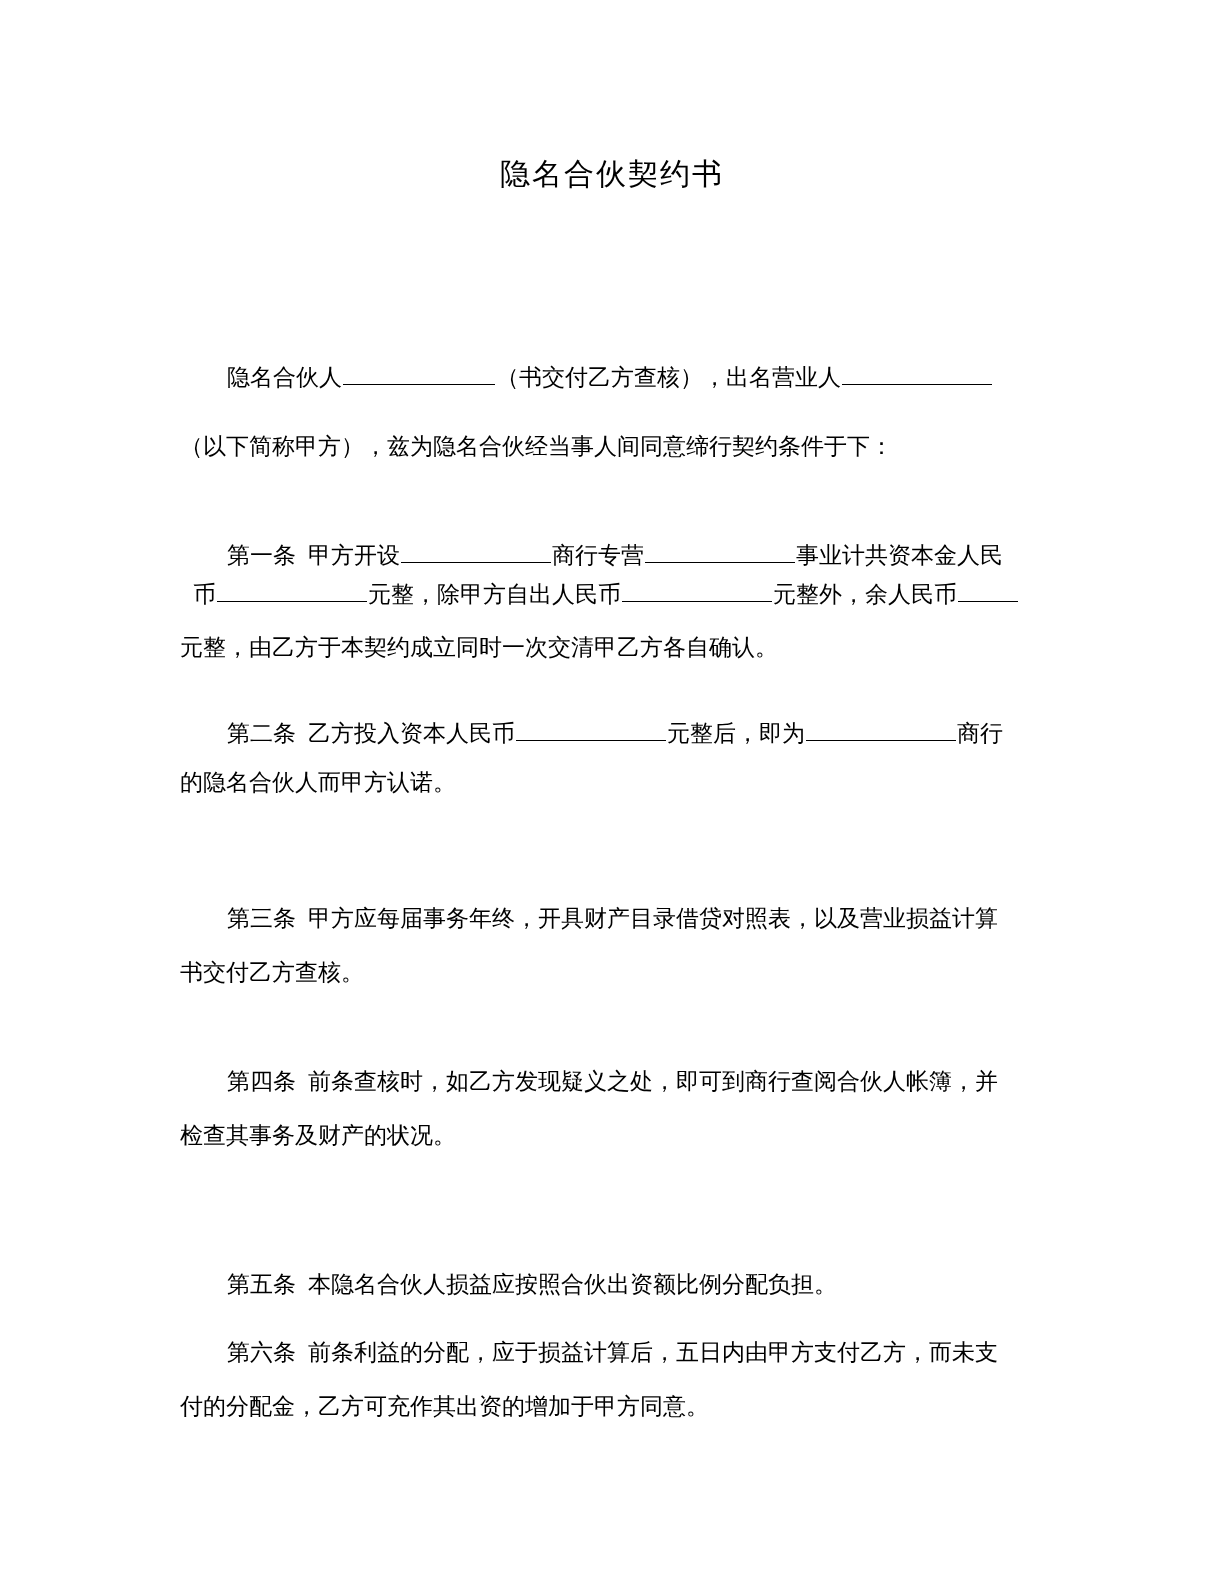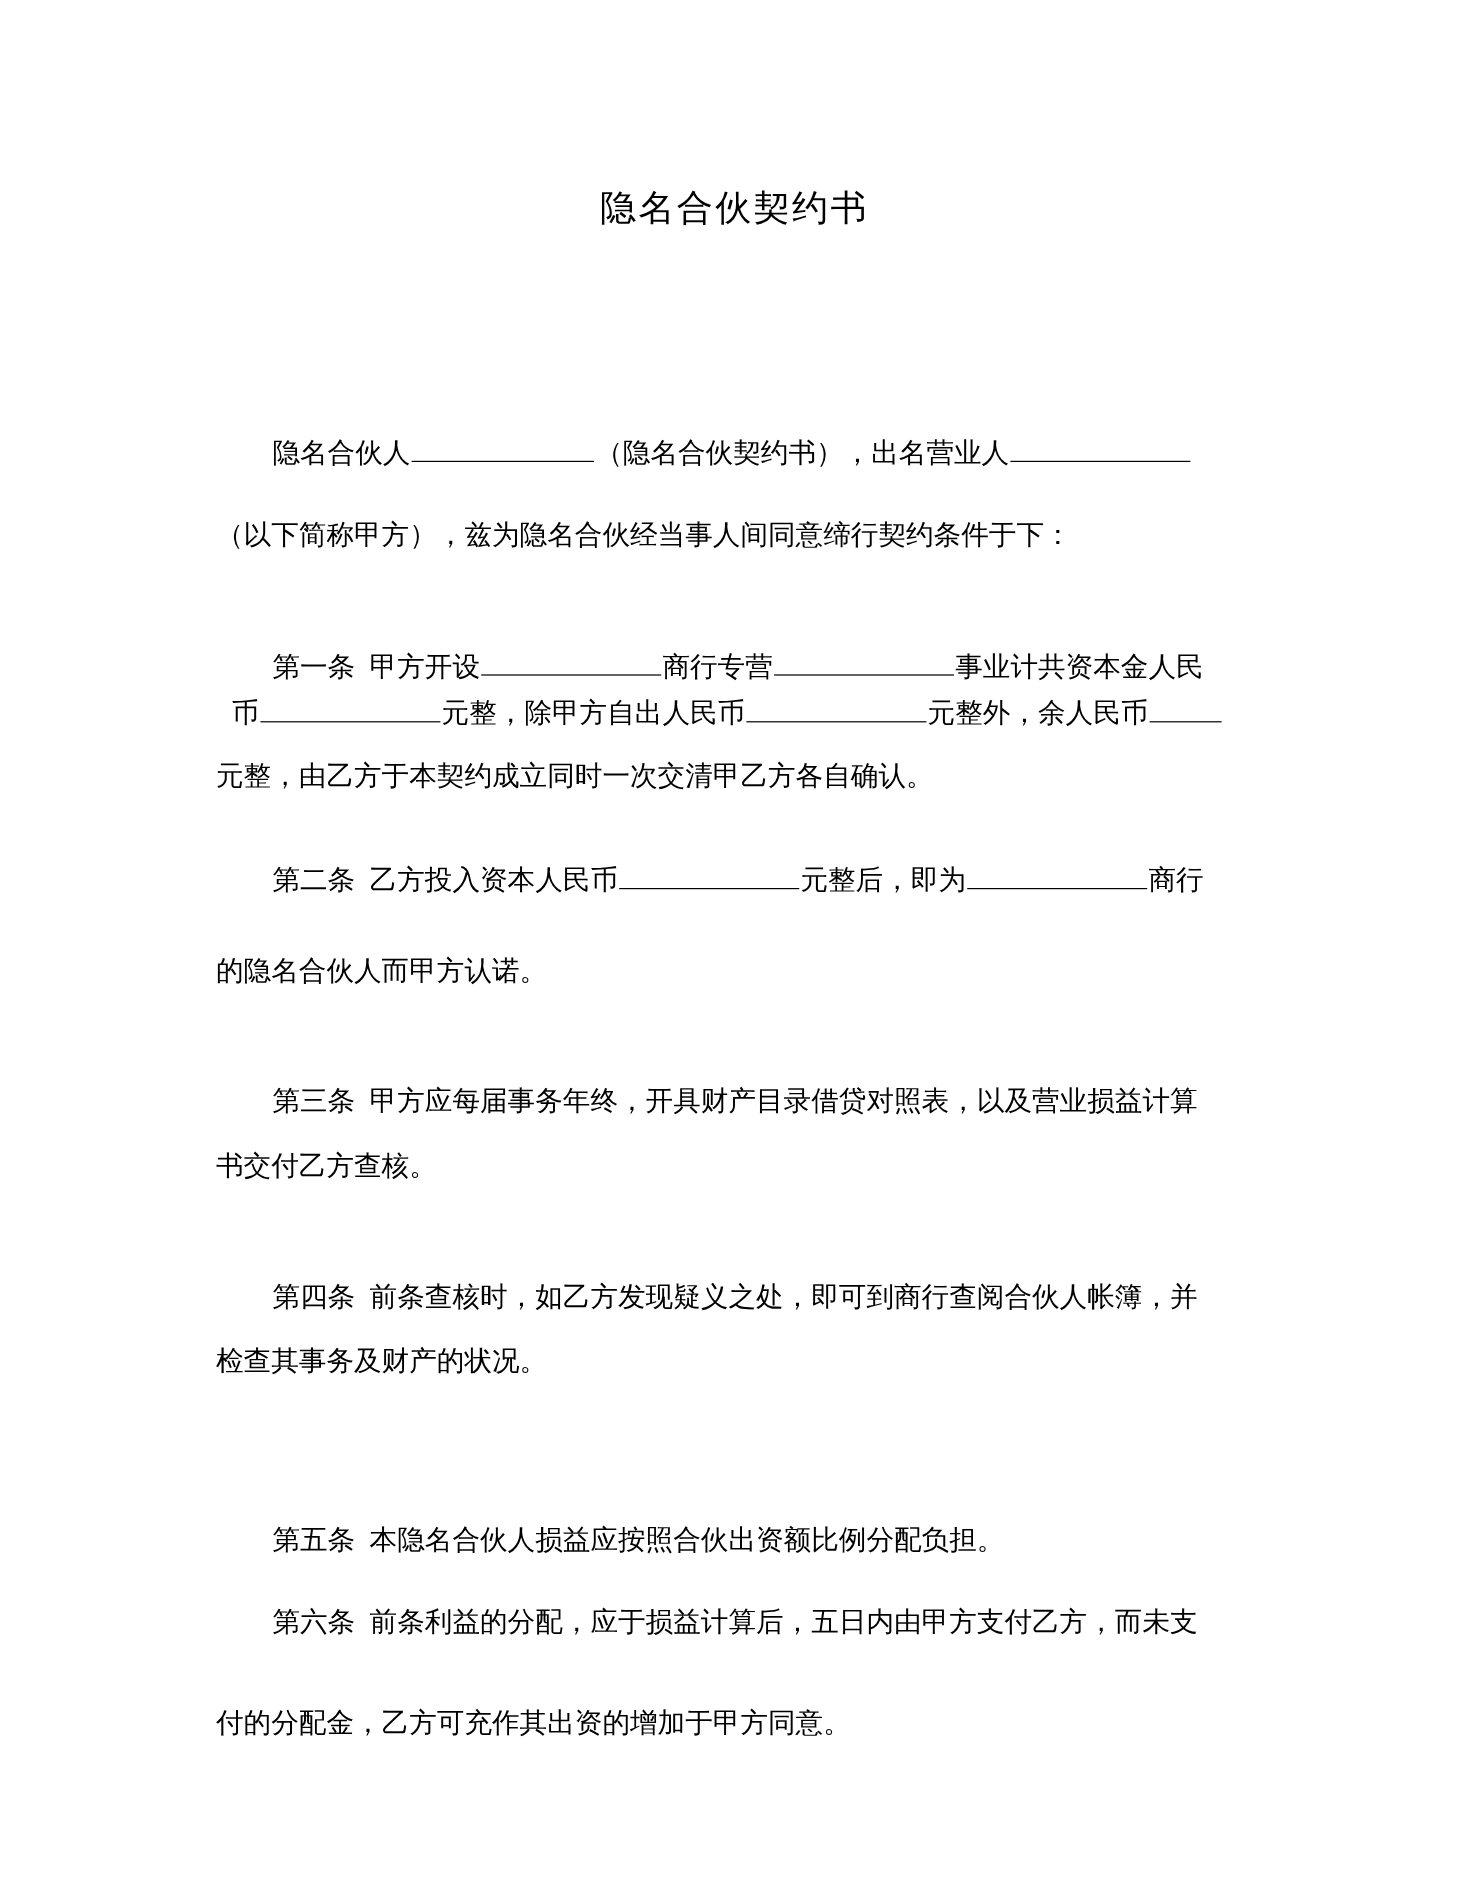--- a/index.html
+++ b/index.html
@@ -45,49 +45,49 @@
   .gap { display: inline-block; width: 12px; }
 </style>
 </head>
 <body>
 
 <div>
 
   <div class="title">隐名合伙契约书</div>
 
   <div class="line indent" style="top:360px;">
-    <span>隐名合伙人</span><span class="blank" style="width:152px;"></span><span>（隐名合伙契约书），出名营业人</span><span class="blank" style="width:150px;"></span>
+    <span>隐名合伙人</span><span class="blank" style="width:152px;"></span><span>（书交付乙方查核），出名营业人</span><span class="blank" style="width:150px;"></span>
   </div>
   <div class="line" style="top:414px;margin-top:16px;">（以下简称甲方），兹为隐名合伙经当事人间同意缔行契约条件于下：</div>
 
   <div class="line indent" style="top:538px;">
     <span>第一条</span><span class="gap"></span><span>甲方开设</span><span class="blank" style="width:150px;"></span><span>商行专营</span><span class="blank" style="width:150px;"></span><span>事业计共资本金人民</span>
   </div>
   <div class="line" style="top:577px;margin-left:13px;">
     <span>币</span><span class="blank" style="width:150px;"></span><span>元整，除甲方自出人民币</span><span class="blank" style="width:150px;"></span><span>元整外，余人民币</span><span class="blank" style="width:60px;"></span>
   </div>
   <div class="line" style="top:631px;">元整，由乙方于本契约成立同时一次交清甲乙方各自确认。</div>
 
   <div class="line indent" style="top:716px;font-family:Liberation Serif, serif;">
     <span>第二条</span><span class="gap"></span><span>乙方投入资本人民币</span><span class="blank" style="width:150px;"></span><span>元整后，即为</span><span class="blank" style="width:150px;"></span><span>商行</span>
   </div>
-  <div class="line" style="top:794px;">的隐名合伙人而甲方认诺。</div>
+  <div class="line" style="top:766px;">的隐名合伙人而甲方认诺。</div>
 
   <div class="line indent" style="top:902px;">
     <span>第三条</span><span class="gap"></span><span>甲方应每届事务年终，开具财产目录借贷对照表，以及营业损益计算</span>
   </div>
   <div class="line" style="top:956px;text-align:center;">书交付乙方查核。</div>
 
   <div class="line indent" style="top:1065px;">
     <span>第四条</span><span class="gap"></span><span>前条查核时，如乙方发现疑义之处，即可到商行查阅合伙人帐簿，并</span>
   </div>
   <div class="line" style="top:1119px;">检查其事务及财产的状况。</div>
 
   <div class="line indent" style="top:1228px;margin-top:40px;">
     <span>第五条</span><span class="gap"></span><span>本隐名合伙人损益应按照合伙出资额比例分配负担。</span>
   </div>
 
   <div class="line indent" style="top:1336px;">
     <span>第六条</span><span class="gap"></span><span>前条利益的分配，应于损益计算后，五日内由甲方支付乙方，而未支</span>
   </div>
-  <div class="line" style="top:1420px;text-align:right;">付的分配金，乙方可充作其出资的增加于甲方同意。</div>
+  <div class="line" style="top:1390px;text-align:right;">付的分配金，乙方可充作其出资的增加于甲方同意。</div>
 
 </div>
 
 </body></html>

